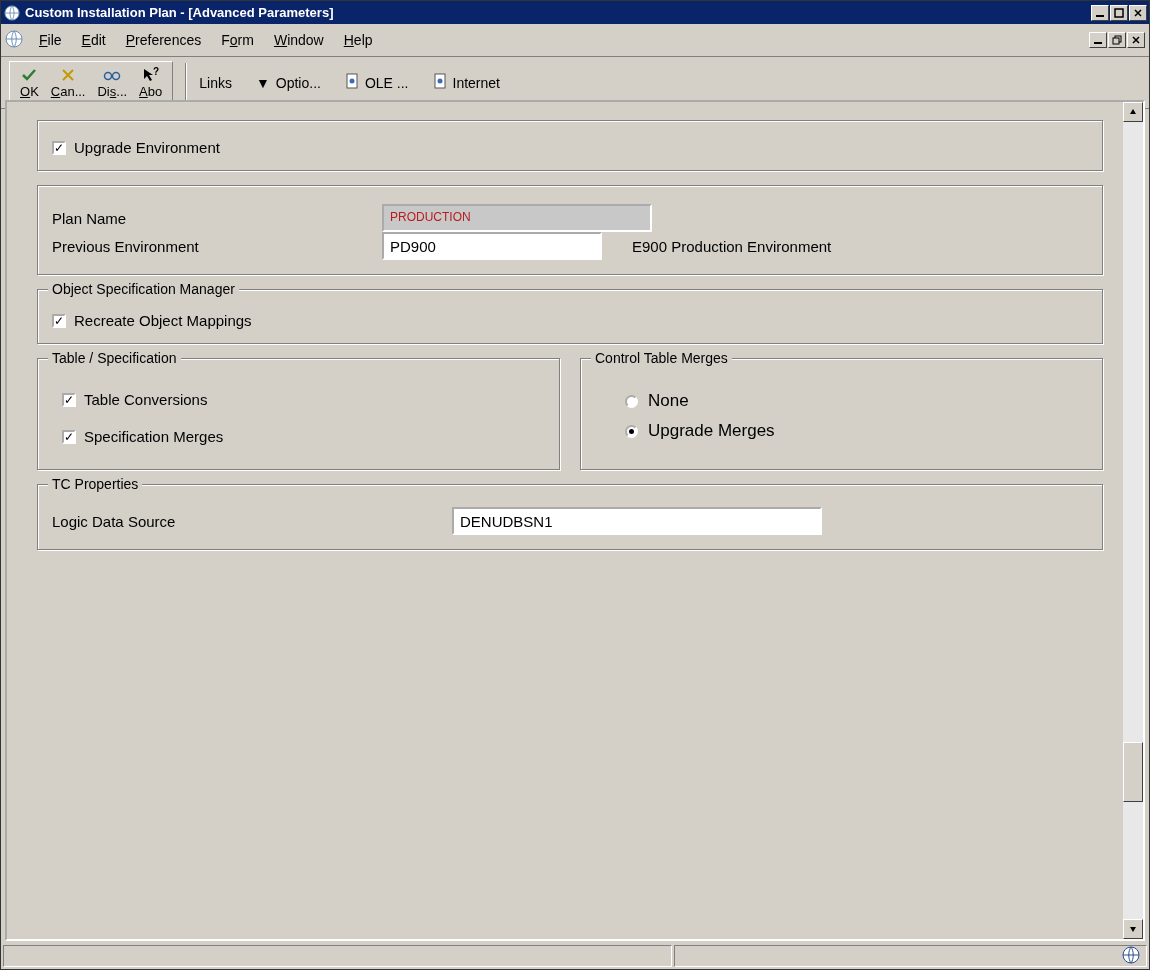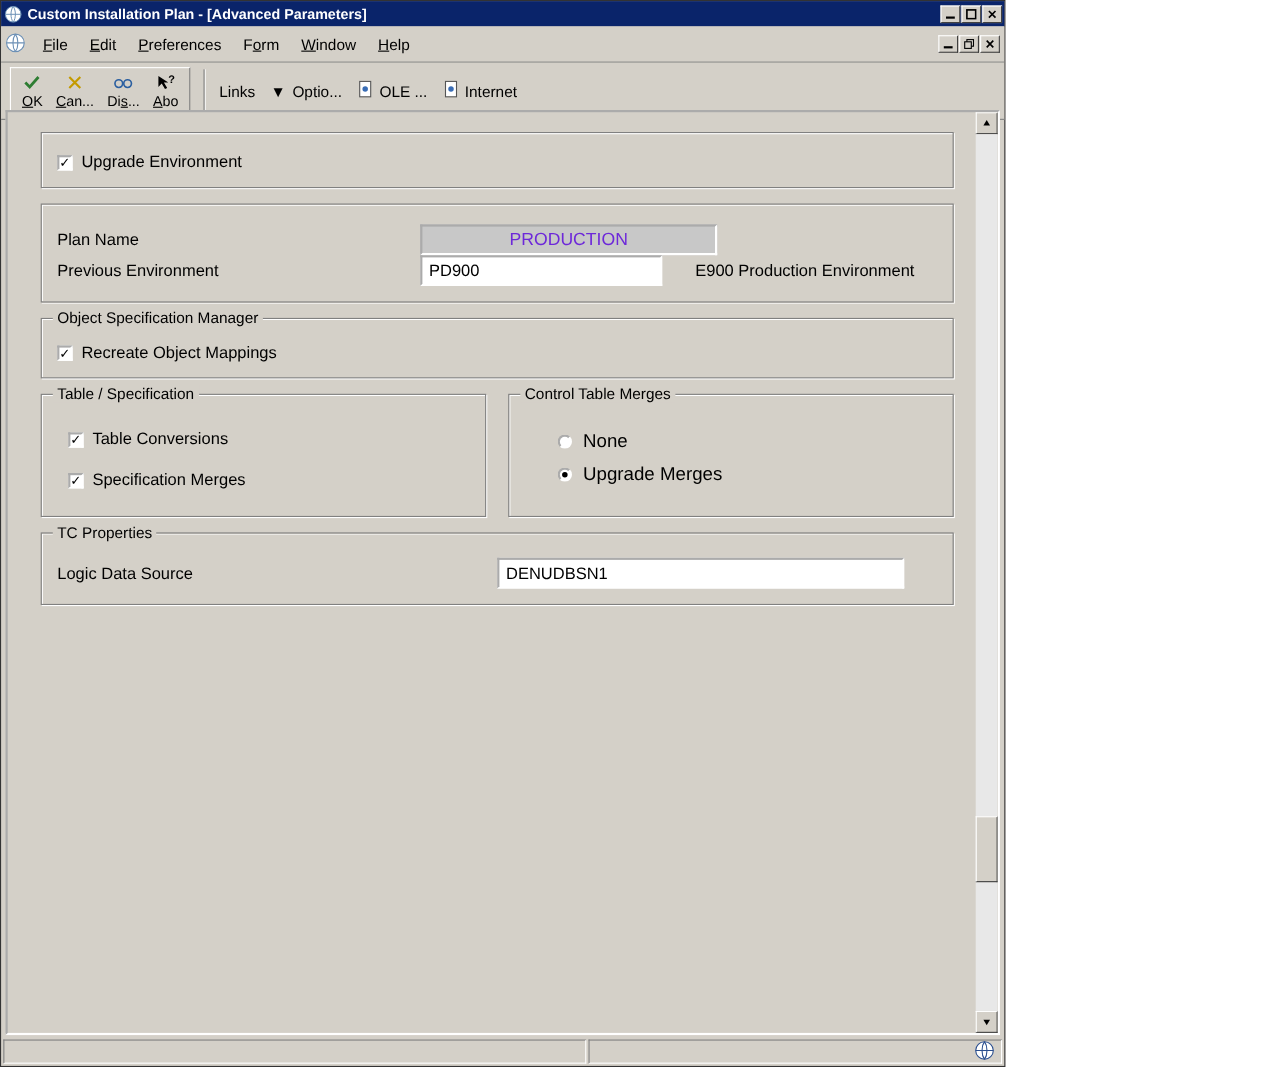--- a/index.html
+++ b/index.html
@@ -4,21 +4,21 @@
 <style>
   * { box-sizing: border-box; }
   body {
     margin: 0;
     font-family: Arial, sans-serif;
     font-size: 13px;
     background: #fff;
     overflow: hidden;
   }
   .outer-window {
-    width: 914px;
+    width: 1150px;
     height: 970px;
     border: 1px solid #333;
     background: #d4d0c8;
     position: relative;
   }
   
   .titlebar {
     height: 23px;
     background: #0a246a;
     color: #fff;
@@ -78,21 +78,21 @@
   }
   .tb-btn {
     display: flex; flex-direction: column; align-items: center;
     padding: 2px 6px;
     cursor: default;
     font-size: 13px;
   }
   .tb-btn .ico { height: 18px; display:flex; align-items:center; justify-content:center; }
   .tb-label .ul { text-decoration: underline; }
   .tb-sep { width:2px; border-left:1px solid #808080; border-right:1px solid #fff; align-self:stretch; margin:2px 6px; }
-  .links-area { display:flex; align-items:center; gap:14px; font-size:14px; padding:0 6px; }
+  .links-area { display:flex; align-items:center; gap:24px; font-size:14px; padding:0 6px; }
   .link-word { display:flex; align-items:center; gap:6px; }
   
   .content-wrap {
     position: absolute;
     top: 99px; left: 4px; right: 4px; bottom: 28px;
     background: #d4d0c8;
     border: 2px inset #fff;
     overflow: hidden;
   }
   .content-scroll {
@@ -125,26 +125,25 @@
     position: absolute; top: -9px; left: 10px;
     background: #d4d0c8;
     padding: 0 4px;
     font-size: 14px;
   }
   .row { display:flex; align-items:center; margin: 0 0; }
   .lbl { width: 330px; font-size:15px; }
   .inp-ro {
     border: 2px inset #fff;
     background: #c8c8c8;
-    color: #6d28d9;
+    color: #b91c1c;
     padding: 4px 6px;
-    font-size: 16px;
+    font-size: 12px;
     width: 270px;
     height: 28px;
-    text-align: center;
   }
   .inp-sh {
     border: 2px inset #fff;
     background: #c8c8c8;
     color: #000;
     padding: 4px 6px;
     font-size: 15px;
     width: 220px; height:28px;
   }
   .inp {

